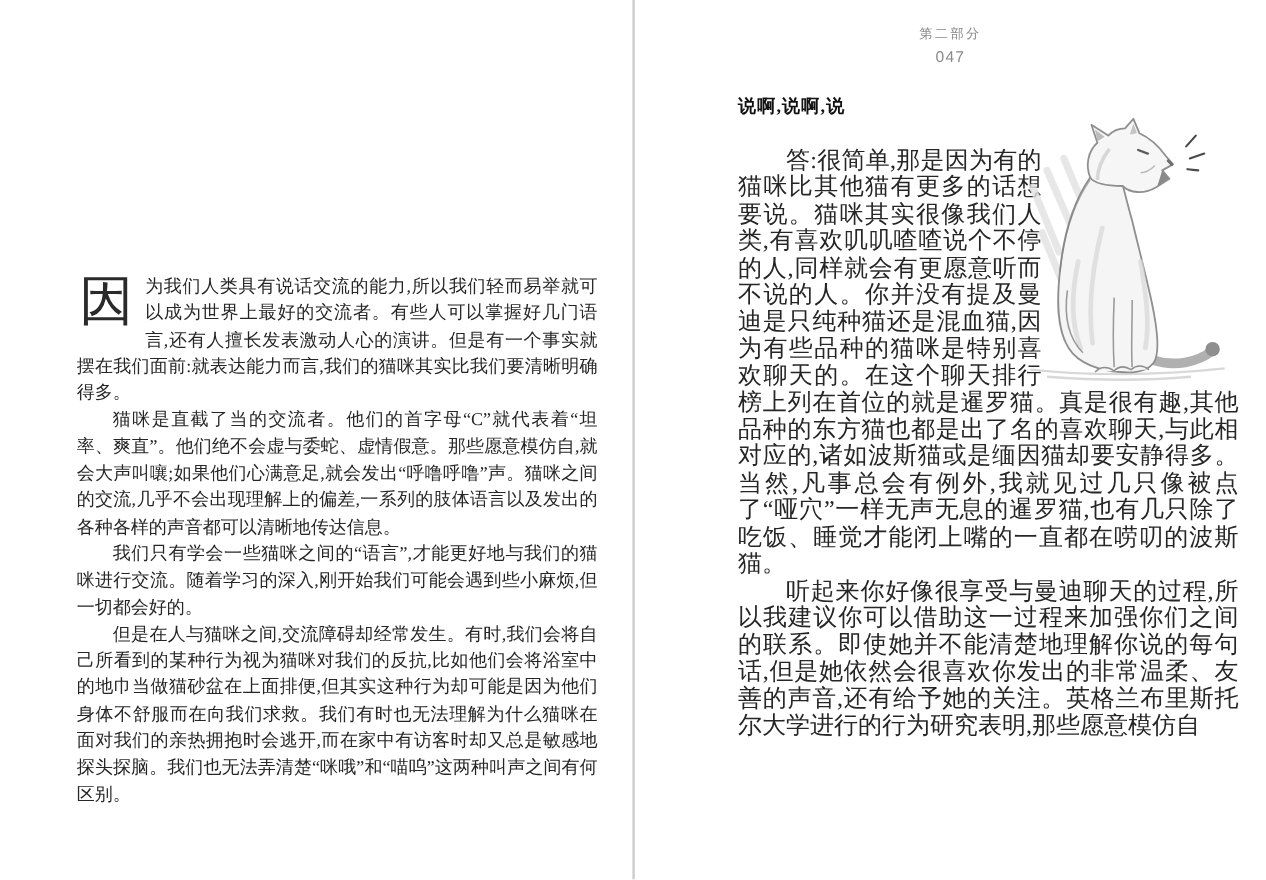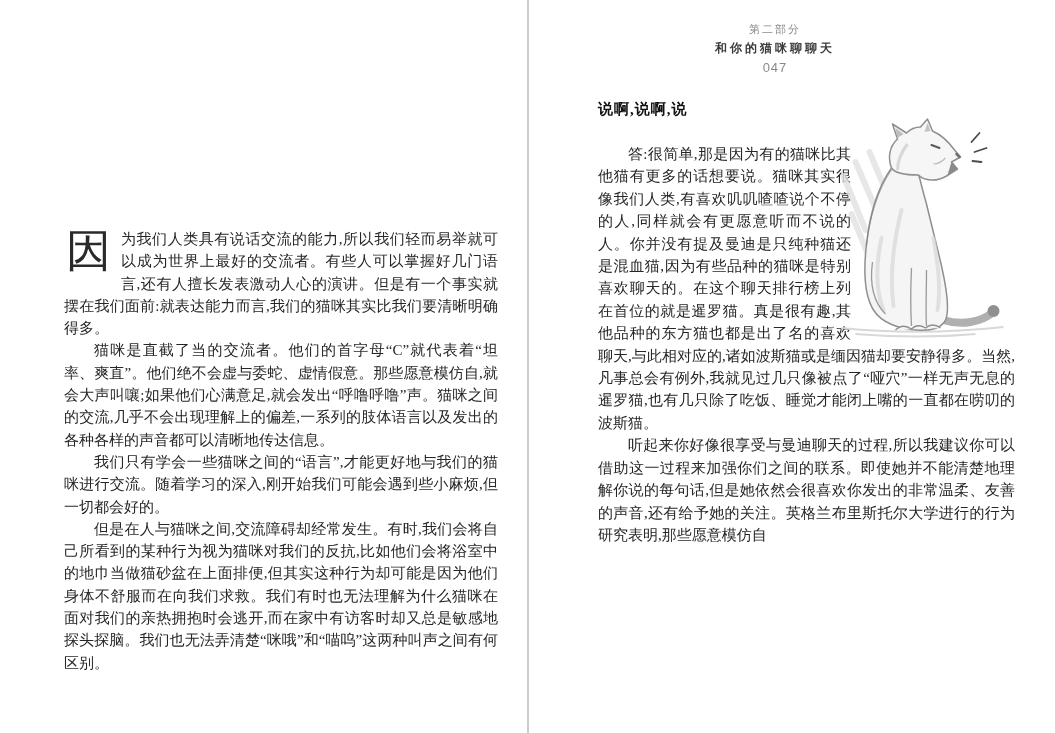--- a/index.html
+++ b/index.html
@@ -14,34 +14,34 @@
   .para{margin:0;font-size:15px;line-height:22.3px;text-align:justify;color:var(--color-text,#262626);}
   .indent{text-indent:2em;}
   .dropcap{float:left;font-size:45px;line-height:44px;padding:1px 10px 0 2px;
            font-weight:400;color:#2a2a2a;}
 
   
   .divider{position:absolute;left:527px;top:0;width:2px;height:733px;
            background:var(--color-divider,#cccccc);}
 
   
-  .page-right{position:absolute;left:512px;top:0;width:526px;height:733px;
+  .page-right{position:absolute;left:529px;top:0;width:526px;height:733px;
               box-sizing:border-box;padding:22px 23px 0 86px;}
   .running-header{margin:0 -23px 0 -86px;text-align:center;
                   font-family:"Liberation Sans","DejaVu Sans",sans-serif;}
   .hdr-part{font-size:11px;line-height:14px;color:var(--color-muted,#8a8a8a);letter-spacing:2px;}
   .hdr-chapter{margin-top:5px;font-size:12px;line-height:15px;font-weight:bold;
                color:#3a3a3a;letter-spacing:3px;}
   .hdr-page{margin-top:5px;font-size:13px;line-height:14px;color:var(--color-muted,#8a8a8a);letter-spacing:1px;}
   .section-title{margin:22px 0 0;font-size:15px;line-height:24px;font-weight:bold;
                  color:var(--color-title,#111111);letter-spacing:1px;}
   .qa{margin-top:22px;}
   .question{margin:0;font-size:14.5px;line-height:22.4px;text-align:justify;
             text-indent:2em;font-style:italic;letter-spacing:0.4px;color:#1f1f1f;}
-  .answer{margin:0;font-size:15px;line-height:22.4px;text-align:justify;text-indent:2em;}
+  .answer{margin:0;font-size:20px;line-height:22.4px;text-align:justify;text-indent:2em;}
   .answer-gap{margin-top:10px;}
 
   
   .cat-float{float:right;width:152px;height:220px;margin:-25px 0 0 12px;position:relative;}
   .cat-float svg{position:absolute;top:0;right:-8px;width:200px;height:222px;display:block;}
 </style>
 </head>
 <body>
 
 <div class="spread">
@@ -51,21 +51,20 @@
     <p class="para indent">猫咪是直截了当的交流者。他们的首字母“C”就代表着“坦率、爽直”。他们绝不会虚与委蛇、虚情假意。那些愿意模仿自,就会大声叫嚷;如果他们心满意足,就会发出“呼噜呼噜”声。猫咪之间的交流,几乎不会出现理解上的偏差,一系列的肢体语言以及发出的各种各样的声音都可以清晰地传达信息。</p>
     <p class="para indent">我们只有学会一些猫咪之间的“语言”,才能更好地与我们的猫咪进行交流。随着学习的深入,刚开始我们可能会遇到些小麻烦,但一切都会好的。</p>
     <p class="para indent">但是在人与猫咪之间,交流障碍却经常发生。有时,我们会将自己所看到的某种行为视为猫咪对我们的反抗,比如他们会将浴室中的地巾当做猫砂盆在上面排便,但其实这种行为却可能是因为他们身体不舒服而在向我们求救。我们有时也无法理解为什么猫咪在面对我们的亲热拥抱时会逃开,而在家中有访客时却又总是敏感地探头探脑。我们也无法弄清楚“咪哦”和“喵呜”这两种叫声之间有何区别。</p>
   </section>
 
   <div class="divider"></div>
 
   <section class="page-right">
     <header class="running-header">
       <div class="hdr-part">第二部分</div>
-      <div class="hdr-chapter">和你的猫咪聊聊天</div>
       <div class="hdr-page">047</div>
     </header>
 
     <h1 class="section-title">说啊,说啊,说</h1>
 
     <div class="qa">
       <figure class="cat-float">
         <svg viewBox="0 0 195 222" xmlns="http://www.w3.org/2000/svg">
 
           <g stroke="#e2e2e2" stroke-width="6" stroke-linecap="round" fill="none" opacity="0.8">

